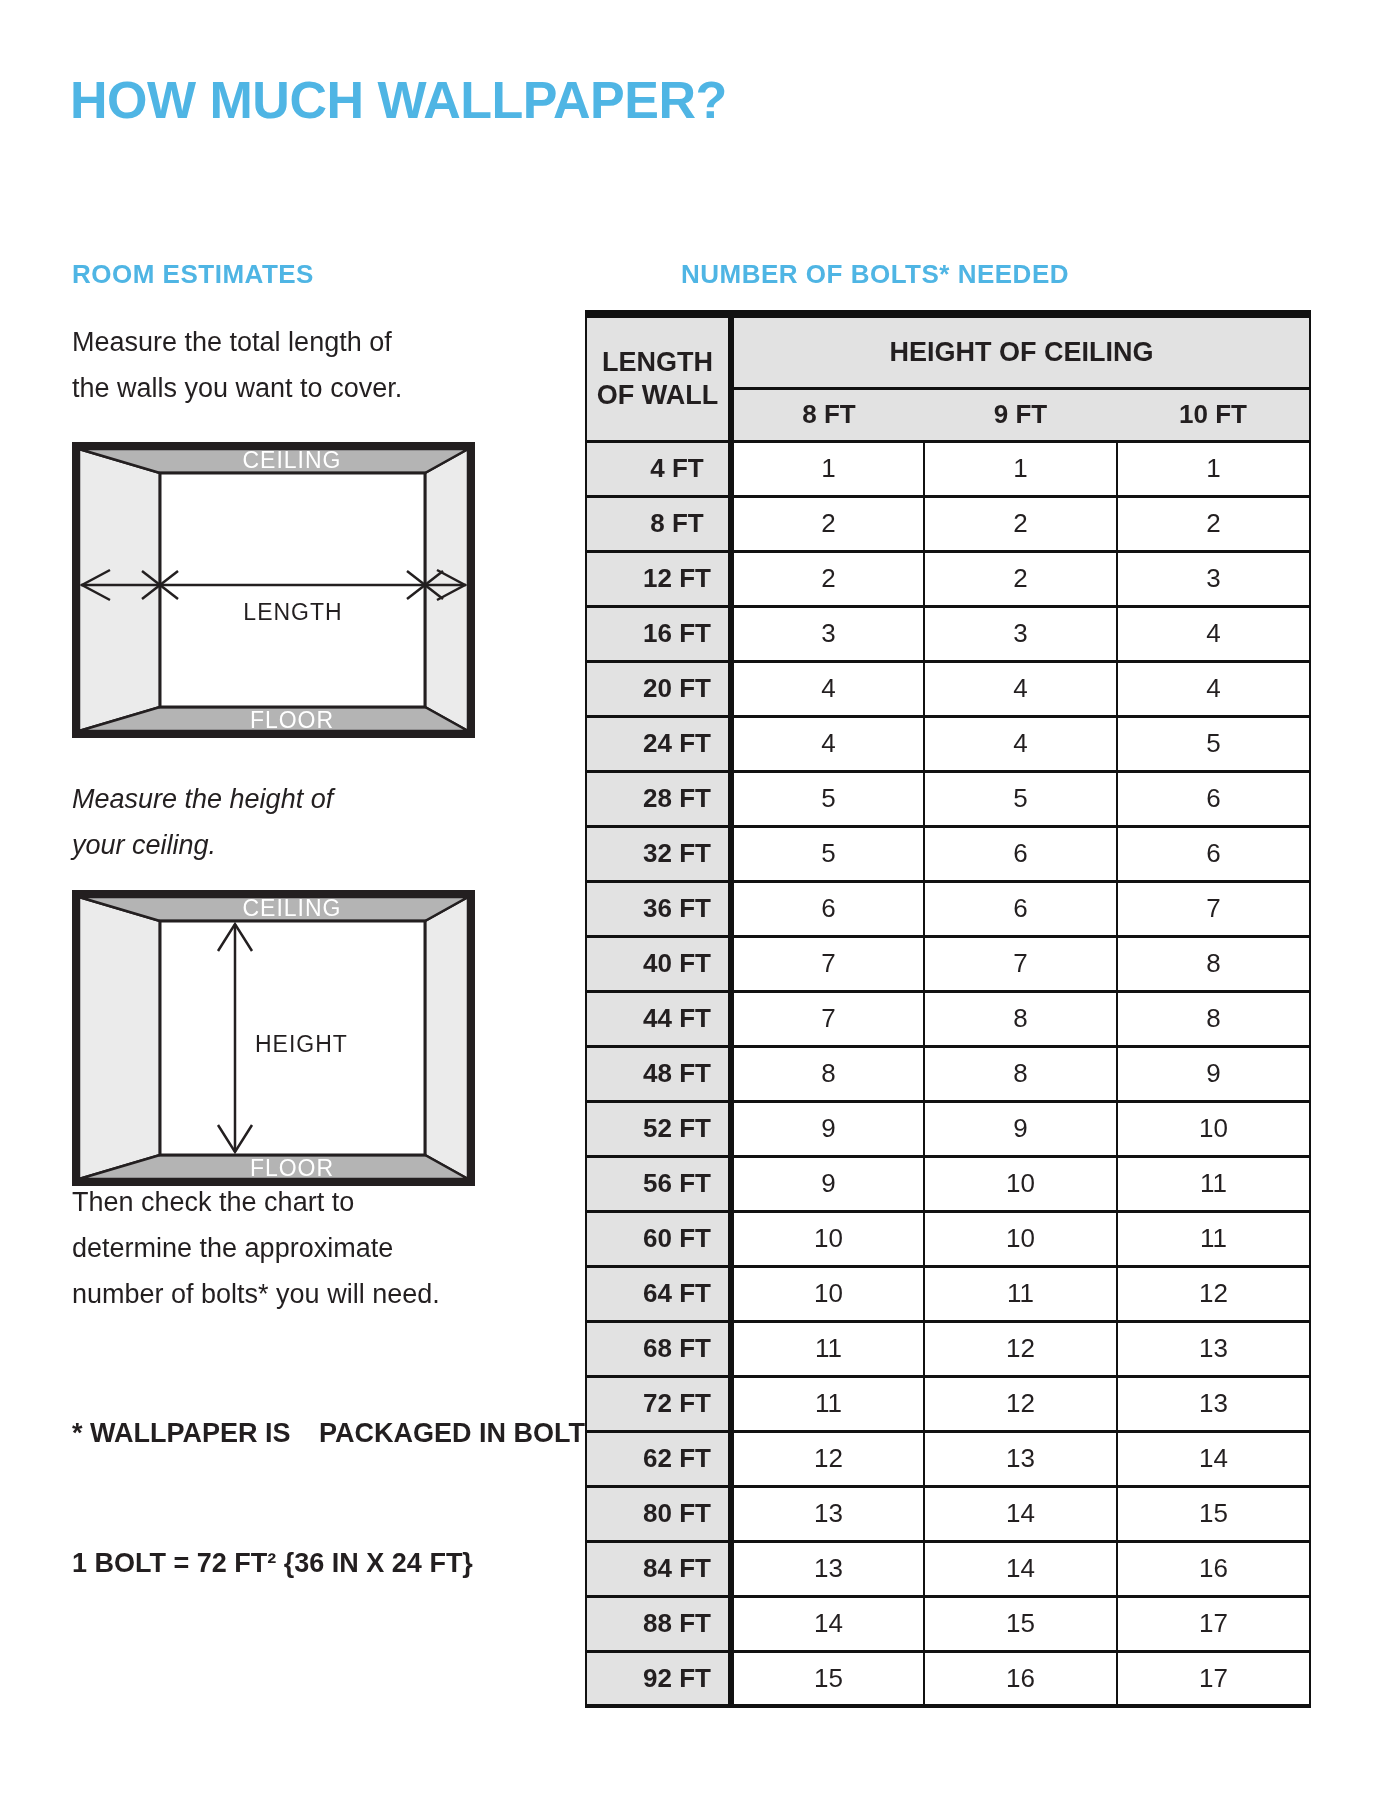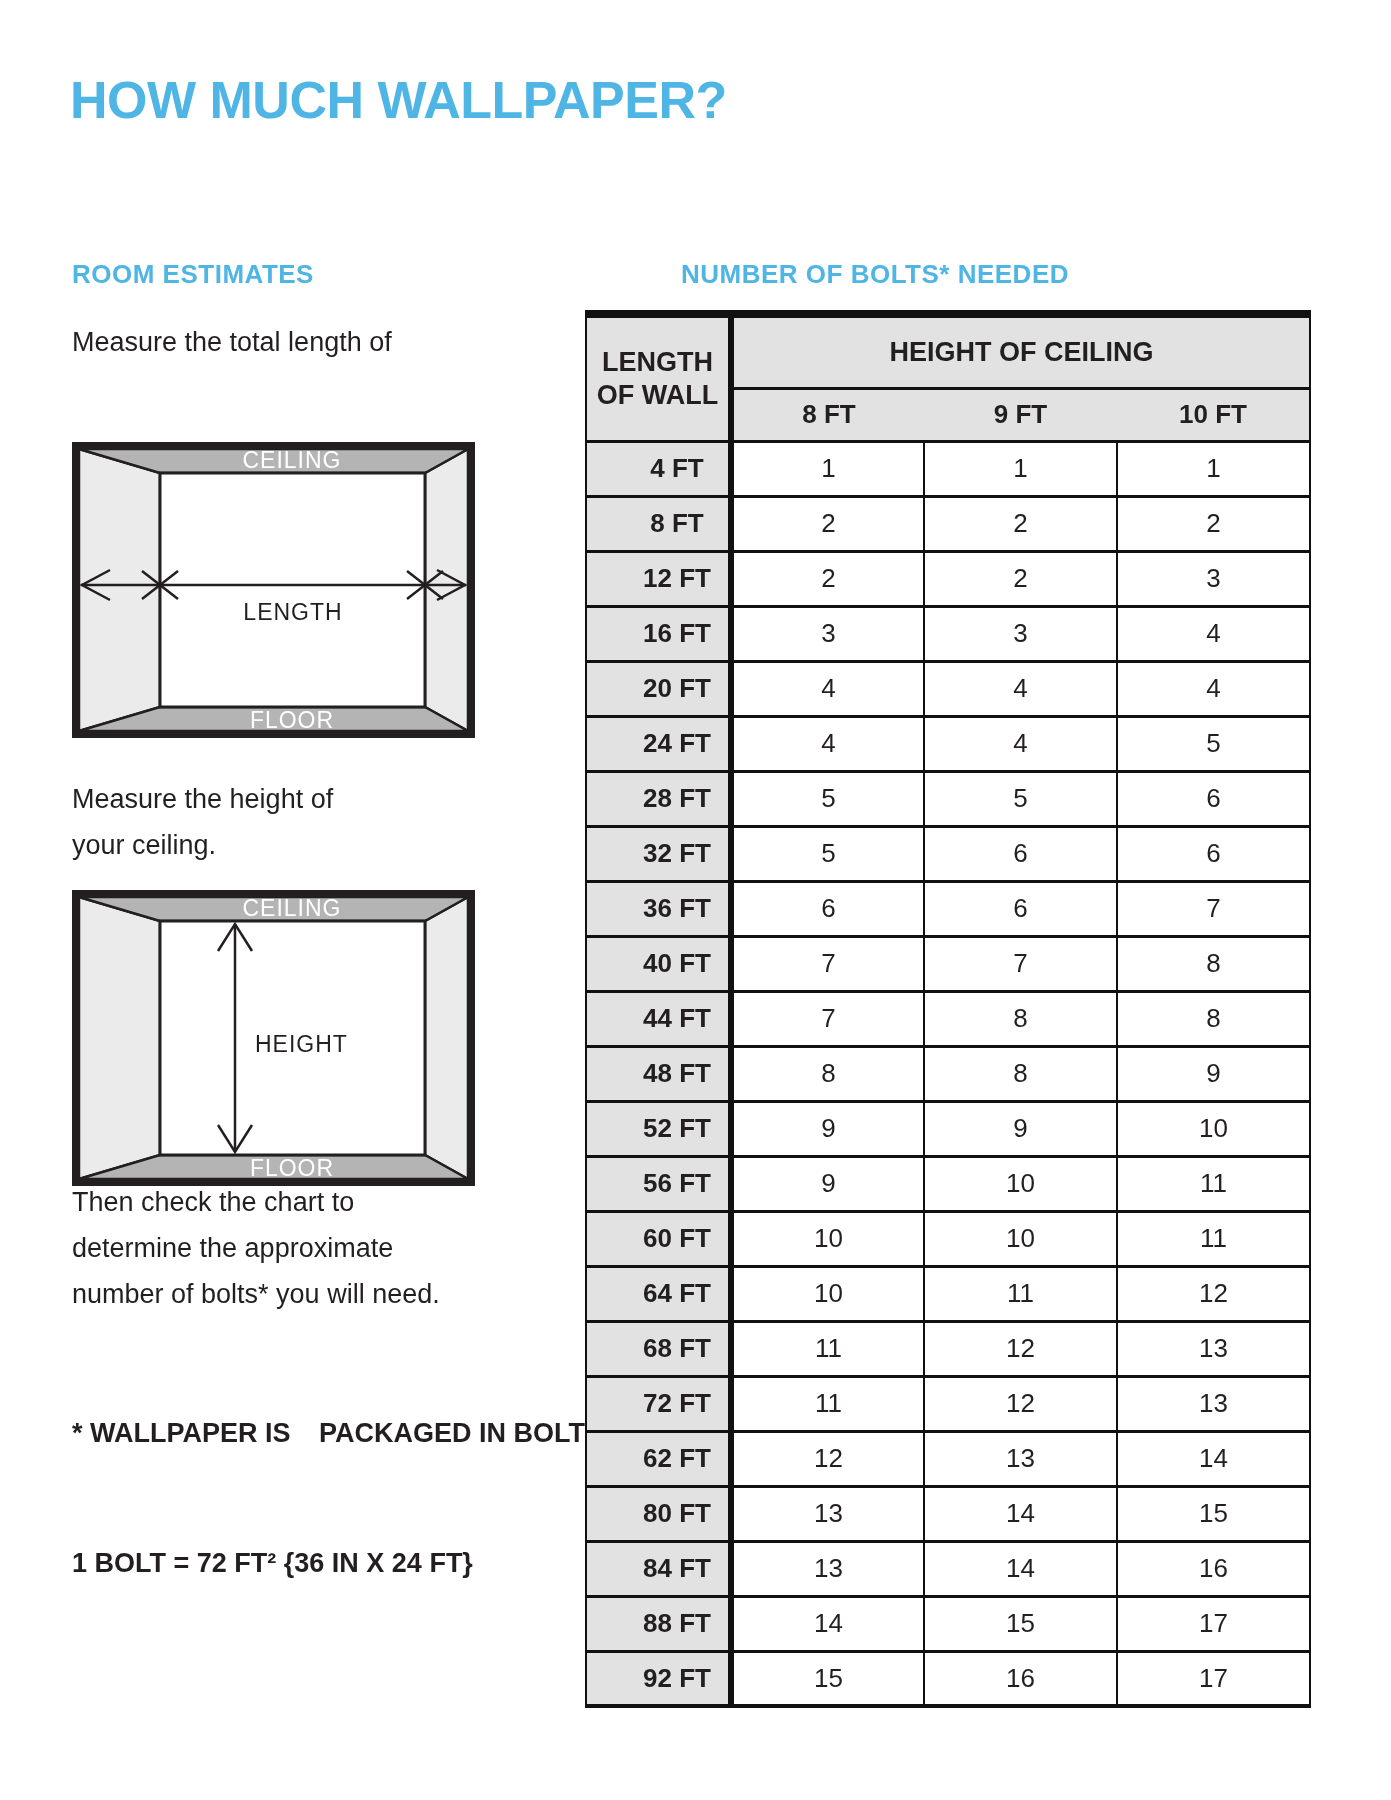--- a/index.html
+++ b/index.html
@@ -16,21 +16,21 @@
   }
   .section-heading{
     position:absolute; font-size:26px; font-weight:bold; letter-spacing:0.5px;
     color:var(--accent); white-space:nowrap;
   }
   #room-estimates-heading{ left:72px; top:259px; }
   #table-heading{ left:585px; top:259px; width:580px; text-align:center; }
   .para{ position:absolute; left:72px; font-size:27px; line-height:34px; color:var(--ink); }
   .para .line{ display:block; white-space:nowrap;margin-top:12px; }
   #step1{ top:313px; }
-  #step2{ top:770px; }
+  #step2{ top:770px;font-style:italic; }
   #step3{ top:1173px; }
   .note{ position:absolute; left:72px; font-weight:bold; font-size:27px; line-height:34px; }
   #footnote{ top:1416px; }
   #footnote .line2{ margin-left:21px; }
   #bolt-spec{ top:1515px; line-height:33px;margin-top:32px; }
   .diagram{ position:absolute; left:72px; width:403px; height:296px; }
   #length-diagram{ top:442px; }
   #height-diagram{ top:890px; }
   .diagram text{ font-family:"Liberation Sans", sans-serif; letter-spacing:1px; }
   .diagram .band-label{ fill:#ffffff; font-size:23px; }
@@ -64,20 +64,21 @@
 </style>
 </head>
 <body>
 
 <h1 class="page-title">HOW MUCH WALLPAPER?</h1>
 
 <h2 class="section-heading" id="room-estimates-heading">ROOM ESTIMATES</h2>
 
 <p class="para" id="step1">
   <span class="line">Measure the total length of</span>
+  <span class="line">the walls you want to cover.</span>
 </p>
 
 <svg class="diagram" id="length-diagram" viewBox="0 0 403 296">
   <rect x="7" y="7" width="389" height="282" fill="#ffffff"></rect>
   <polygon points="7,7 88,31 88,265 7,289" fill="#EBEBEB" stroke="#231F20" stroke-width="2.5"></polygon>
   <polygon points="396,7 353,31 353,265 396,289" fill="#EBEBEB" stroke="#231F20" stroke-width="2.5"></polygon>
   <polygon points="7,7 396,7 353,31 88,31" fill="#B4B4B4" stroke="#231F20" stroke-width="2.5"></polygon>
   <polygon points="7,289 396,289 353,265 88,265" fill="#B4B4B4" stroke="#231F20" stroke-width="2.5"></polygon>
   <rect x="88" y="31" width="265" height="234" fill="#ffffff" stroke="#231F20" stroke-width="3"></rect>
   <line x1="9" y1="143" x2="394" y2="143" stroke="#231F20" stroke-width="2.5"></line>

